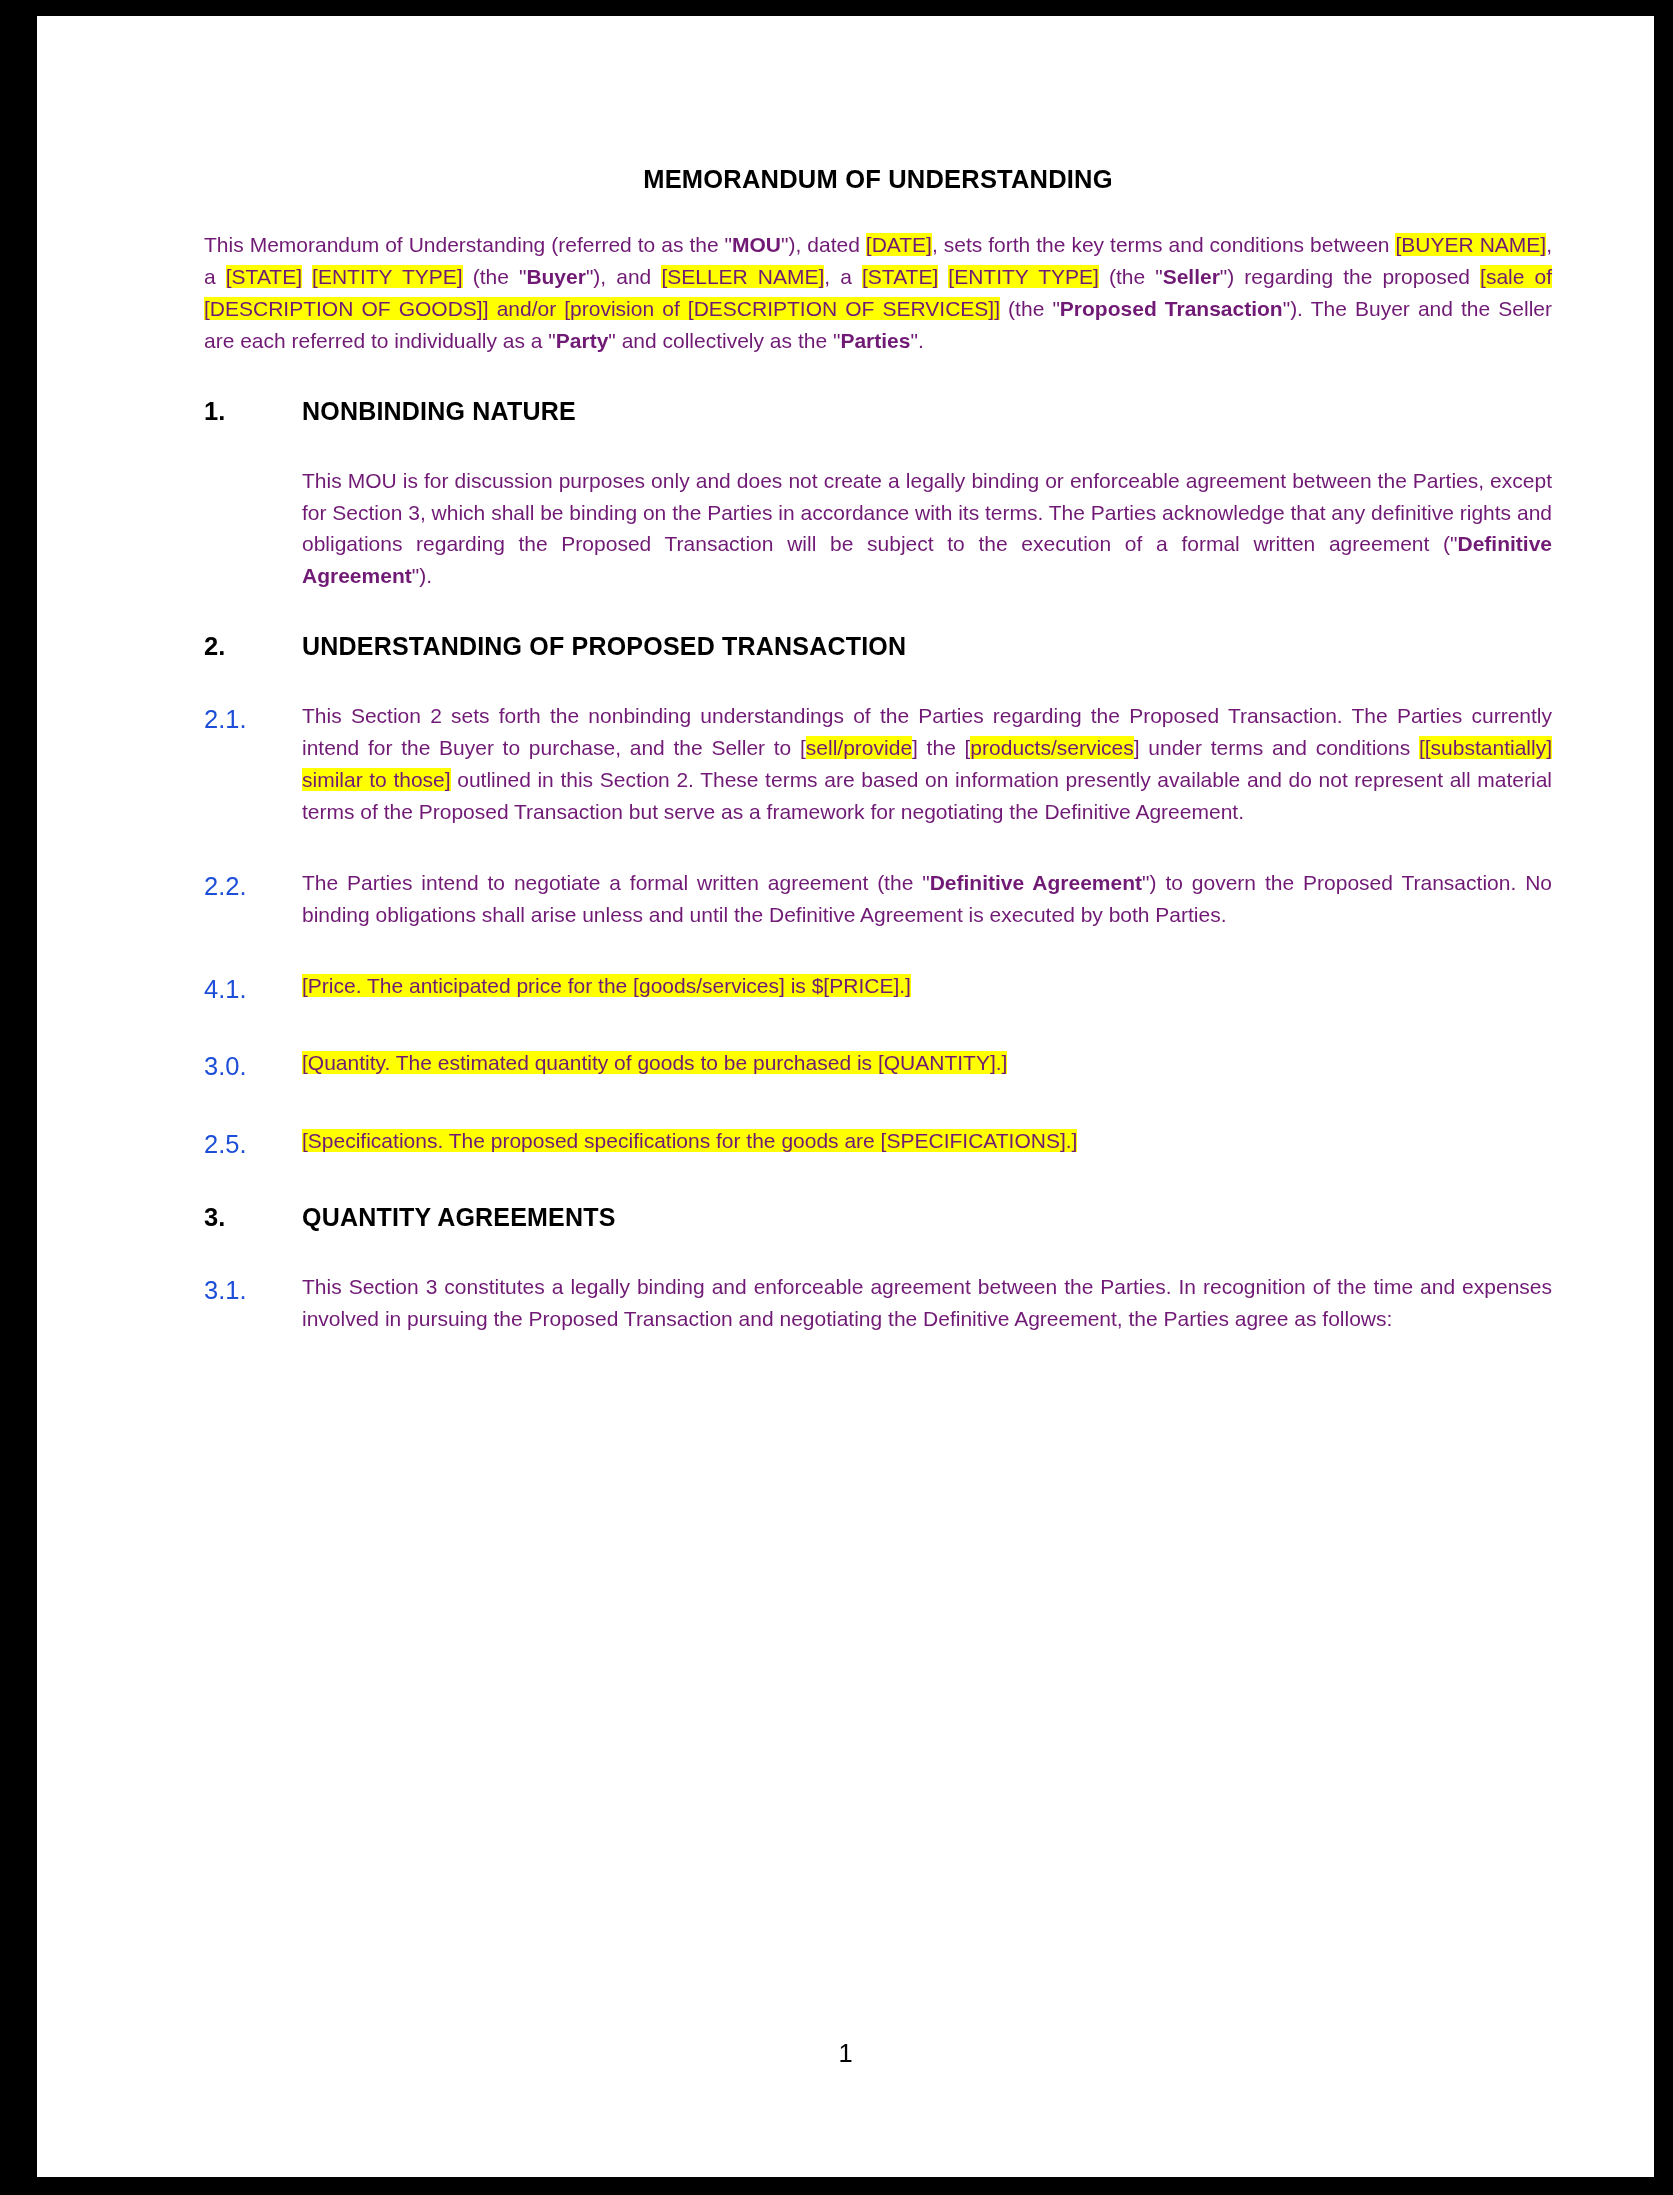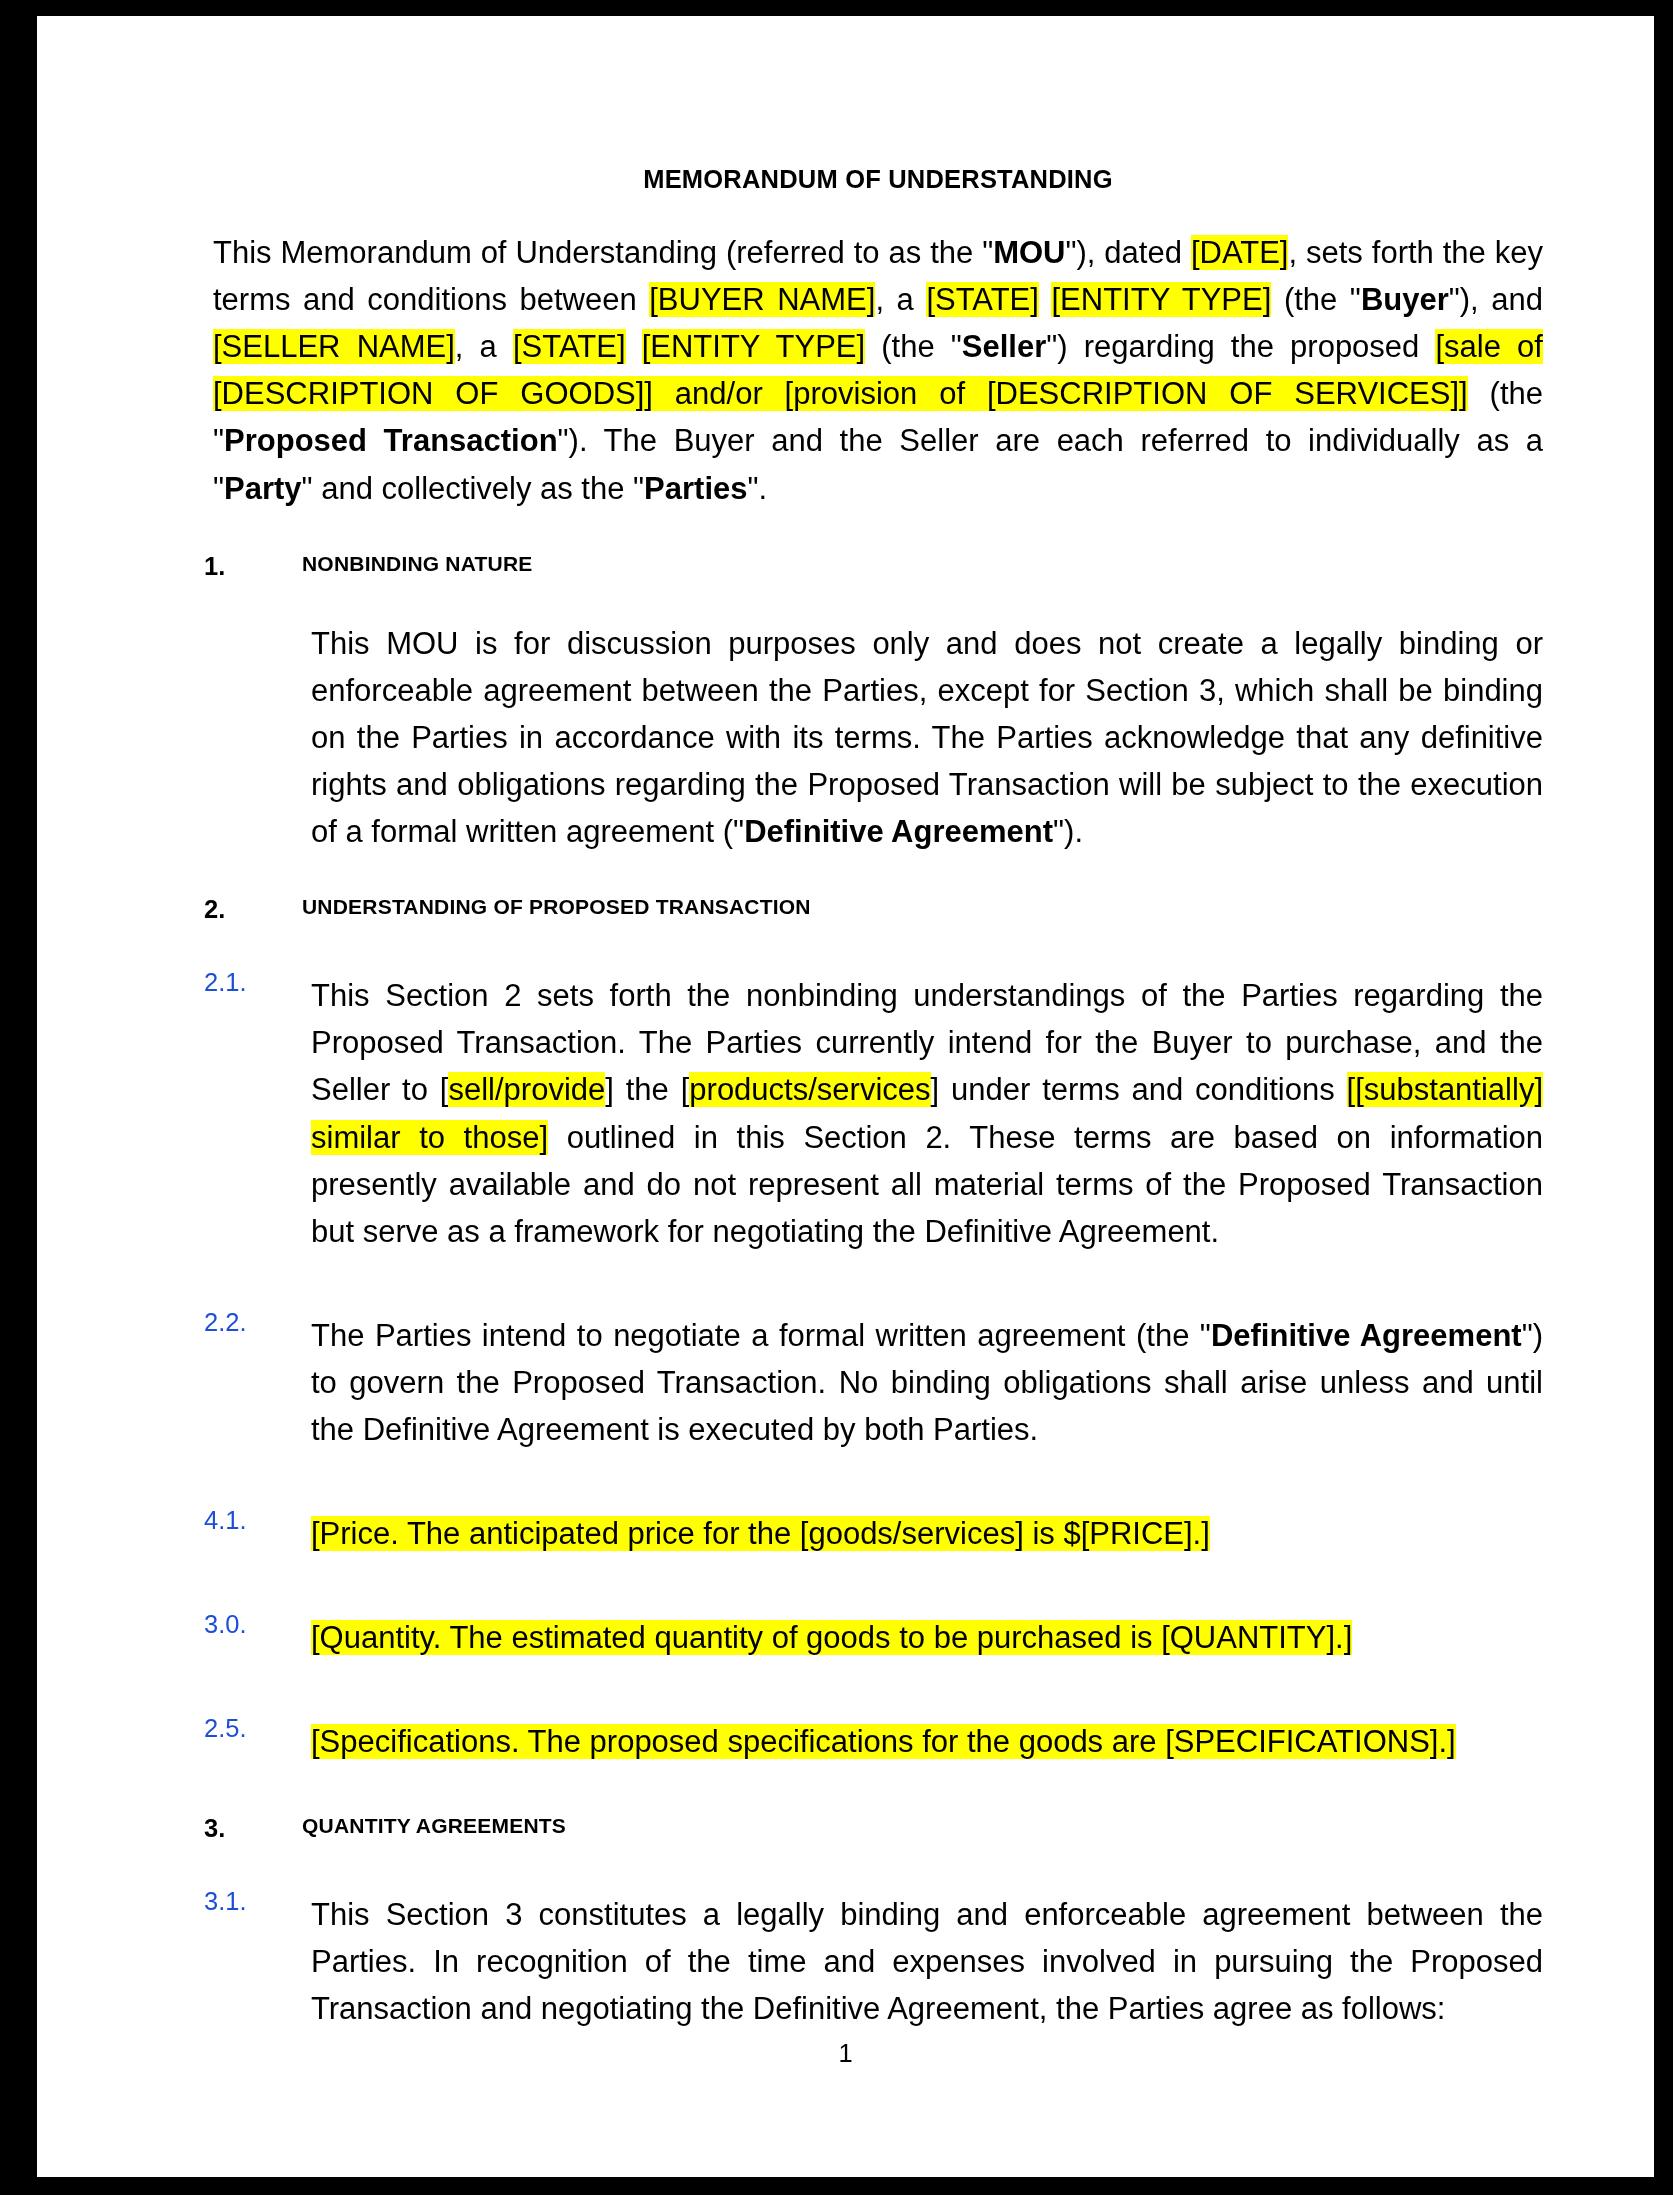--- a/index.html
+++ b/index.html
@@ -29,24 +29,24 @@
   }
   .doc-title {
     text-align: center;
     font-weight: bold;
     font-size: 25.5px;
     letter-spacing: 0.2px;
     color: #000;
     margin-bottom: 35px;
   }
   p {
-    margin: 9px;
-    font-size: 31px;
+    margin: 0;
+    font-size: 21px;
     line-height: 1.52;
-    color: #000000;
+    color: #701a75;
     text-align: justify;
     text-justify: inter-word;
   }
   .intro {
     margin-bottom: 40px;
   }
   .hl {
     background: #ffff00;
   }
   b {
@@ -59,21 +59,21 @@
   }
   .heading-row .num {
     width: 98px;
     flex: 0 0 98px;
     font-weight: bold;
     font-size: 25.5px;
     color: #000;
   }
   .heading-row .htext {
     font-weight: bold;
-    font-size: 21px;
+    font-size: 25px;
     letter-spacing: 0.2px;
     color: #000;
   }
   .clause {
     display: flex;
     margin-bottom: 39px;
   }
   .clause .num {
     width: 98px;
     flex: 0 0 98px;

